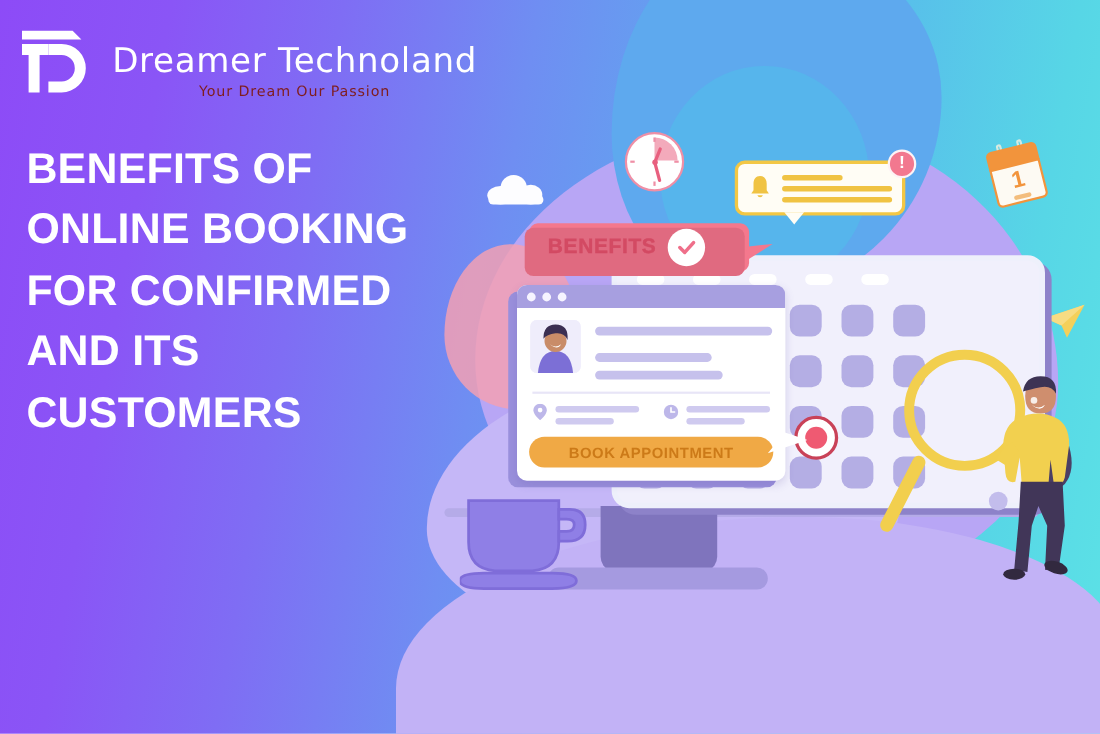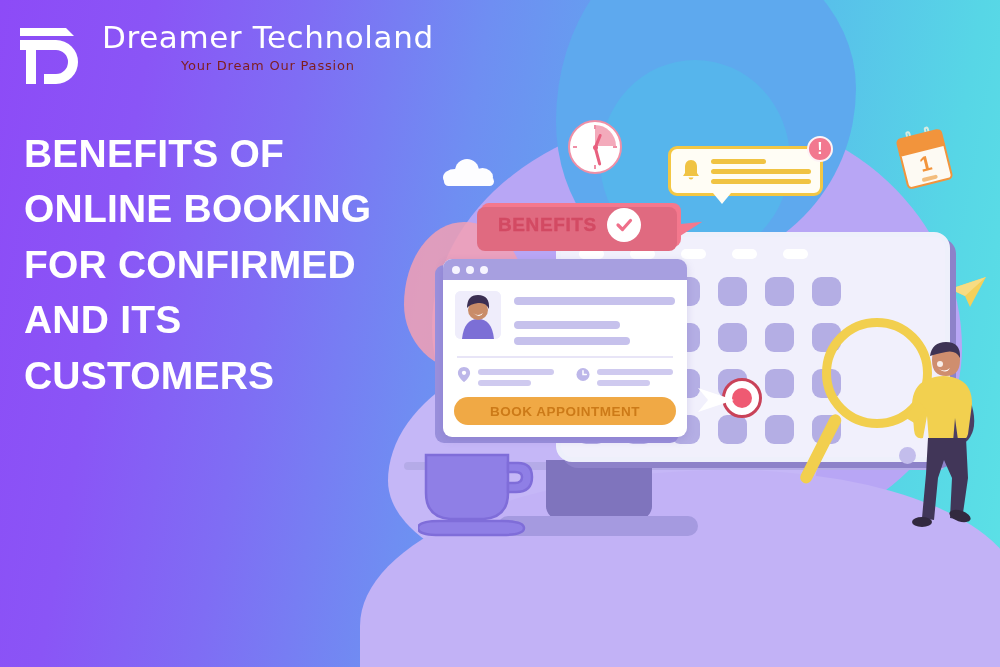--- a/index.html
+++ b/index.html
@@ -40,21 +40,21 @@
   }
   .ground-wave{
     position:absolute; left:360px; top:470px; width:660px; height:200px;
     background:#c2b2f6; border-radius:56% 44% 0 0 / 78% 62% 0 0;
     z-index:3;
   }
 
   
   .logo-wrap{
     position:absolute; left:14px; top:22px; z-index:40;
-    display:flex; align-items:flex-start; gap:12px;
+    display:flex; align-items:flex-end; gap:12px;
   }
   .logo-mark{ width:76px; height:68px; }
   .logo-text{ display:flex; flex-direction:column; line-height:1; }
   .logo-title{
     color:#ffffff; font-size:31px; letter-spacing:.6px; font-weight:400;
     font-family:"DejaVu Sans", sans-serif;
   }
   .logo-tagline{
     color:#7f1d1d; font-size:13px; letter-spacing:.8px; margin-top:6px;
     align-self:center; font-family:"DejaVu Sans", sans-serif;
@@ -205,21 +205,21 @@
     display:flex; align-items:center; justify-content:center; flex:0 0 auto;
   }
   .confirmed:after{
     content:""; position:absolute; right:-22px; top:20px;
     border-top:12px solid #f4788d; border-right:24px solid transparent;
     transform:rotate(-6deg);
   }
 
   
   .bcard{
-    position:absolute; left:443px; top:259px; width:244px; height:178px; z-index:32;
+    position:absolute; left:470px; top:259px; width:244px; height:178px; z-index:32;
   }
   .bcard .shadow{
     position:absolute; left:-8px; top:6px; width:100%; height:100%;
     background:#9a90dc; border-radius:9px;
   }
   .bcard .win{
     position:absolute; left:0; top:0; width:100%; height:100%;
     background:#ffffff; border-radius:9px; overflow:hidden;
     box-shadow:0 3px 8px rgba(90,70,160,.18);
   }

